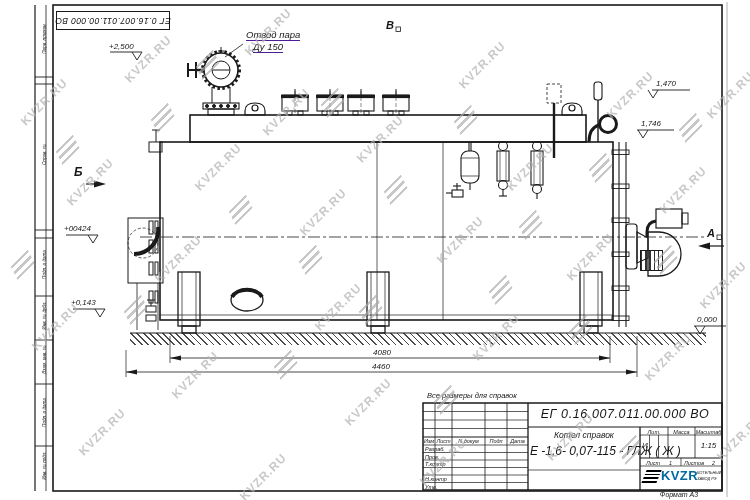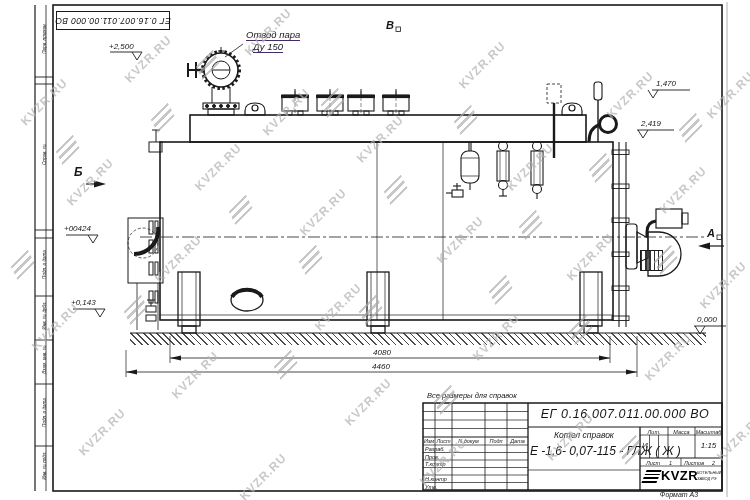--- a/index.html
+++ b/index.html
@@ -24,21 +24,21 @@
         background:repeating-linear-gradient(90deg,#333 0 1.4px,transparent 1.4px 4.2px);}
   
   #wm{position:absolute;left:0;top:0;width:750px;height:500px;pointer-events:none;z-index:10;}
   .wm-text{position:absolute;transform:rotate(-45deg);font-weight:600;font-size:12px;
            color:#b4b4b4;letter-spacing:1px;opacity:.72;white-space:nowrap;}
   .wm-logo{position:absolute;width:24px;height:17px;transform:rotate(-45deg) skewX(-18deg);opacity:.65;
            background:repeating-linear-gradient(0deg,#a9a9a9 0 2.4px,transparent 2.4px 6px);}
   
   .tb{font-size:5.5px;}
   .tb-big{font-size:12.5px;letter-spacing:.6px;}
-  .logo-kvzr{position:absolute;left:661px;top:468px;font-weight:900;font-size:13px;letter-spacing:.4px;font-style:normal;color:#000000;}
+  .logo-kvzr{position:absolute;left:661px;top:468px;font-weight:900;font-size:13px;letter-spacing:.4px;font-style:normal;color:#0369a1;}
   .logo-stripes{position:absolute;left:644px;top:470px;width:15px;height:13px;transform:skewX(-22deg);
                 background:repeating-linear-gradient(0deg,#000 0 1.8px,transparent 1.8px 3.8px);}
   .logo-sub{position:absolute;left:697px;width:26px;font-size:3.9px;font-style:italic;color:#111;line-height:1.1;}
   svg{position:absolute;left:0;top:0;z-index:2;}
   .txt-layer{position:absolute;left:0;top:0;width:750px;height:500px;z-index:3;}
 </style>
 </head>
 <body>
 
 <div id="page">
@@ -339,21 +339,21 @@
 
     <div class="lbl underln" style="left:246px;top:29px;font-size:9.5px;">Отвод пара</div>
     <div class="lbl underln" style="left:253px;top:41px;font-size:9.5px;">Ду 150</div>
 
     <div class="lbl viewletter" style="left:74px;top:165px;">Б</div>
     <div class="lbl viewletter" style="left:386px;top:19px;font-size:11px;">В</div>
     <div class="lbl viewletter" style="left:707px;top:227px;font-size:11px;">А</div>
 
     <div class="lbl elev" style="left:109px;top:42px;font-style:italic;">+2,500</div>
     <div class="lbl elev" style="left:656px;top:79px;">1,470</div>
-    <div class="lbl elev" style="left:641px;top:119px;">2,419</div>
+    <div class="lbl elev" style="left:641px;top:119px;">1,746</div>
     <div class="lbl elev" style="left:64px;top:224px;">+00424</div>
     <div class="lbl elev" style="left:71px;top:298px;">+0,143</div>
     <div class="lbl elev" style="left:697px;top:315px;">0,000</div>
 
     <div class="lbl dim ctr" style="left:360px;top:348px;width:44px;">4080</div>
     <div class="lbl dim ctr" style="left:359px;top:362px;width:44px;">4460</div>
 
     <div class="lbl" style="left:427px;top:391px;font-size:7.5px;">Все размеры для справок</div>
 
     <div class="lbl tb-big ctr" style="left:530px;top:407px;width:190px;">ЕГ 0.16.007.011.00.000  ВО</div>

